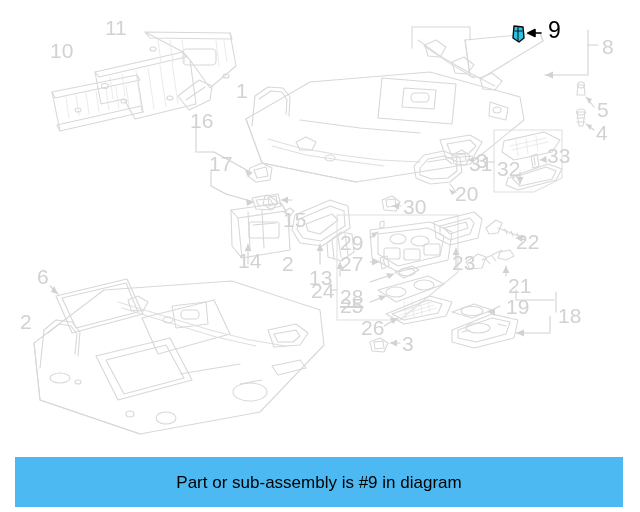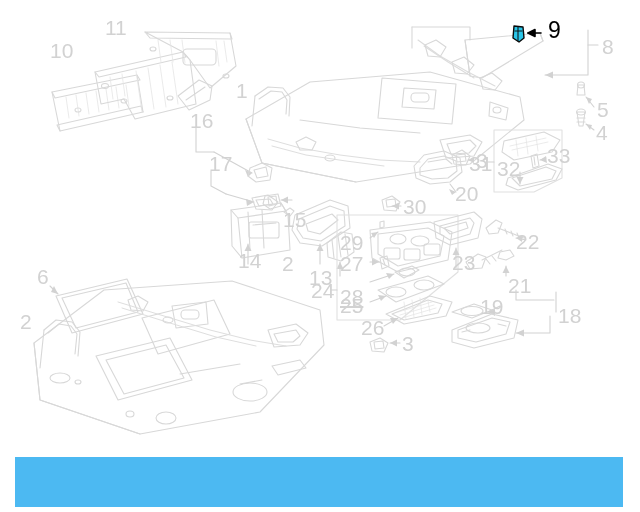--- a/index.html
+++ b/index.html
@@ -452,28 +452,29 @@
   <div class="callout" style="left:340px; top:286px;text-decoration:underline;">28</div>
   <div class="callout" style="left:340px; top:295px;">25</div>
   <div class="callout" style="left:361px; top:317px;">26</div>
   <div class="callout" style="left:402px; top:333px;">3</div>
   <div class="callout" style="left:403px; top:196px;">30</div>
   <div class="callout" style="left:476px; top:150px;">3</div>
   <div class="callout" style="left:455px; top:183px;">20</div>
   <div class="callout" style="left:452px; top:252px;">23</div>
   <div class="callout" style="left:516px; top:231px;">22</div>
   <div class="callout" style="left:508px; top:275px;">21</div>
-  <div class="callout" style="left:480px; top:296px;">19</div>
+  <div class="callout" style="left:506px; top:296px;">19</div>
   <div class="callout" style="left:558px; top:305px;">18</div>
   <div class="callout" style="left:469px; top:153px;">31</div>
   <div class="callout" style="left:497px; top:158px;">32</div>
   <div class="callout" style="left:547px; top:145px;">33</div>
   <div class="callout" style="left:596px; top:122px;">4</div>
   <div class="callout" style="left:597px; top:99px;">5</div>
   <div class="callout" style="left:602px; top:36px;">8</div>
   <div class="callout highlight" style="left:548px; top:19px;">9</div>
   <div class="callout" style="left:37px; top:266px;">6</div>
   <div class="callout" style="left:20px; top:311px;">2</div>
 
   <div id="notice-banner">
+    <div class="nline">Part or sub-assembly is #9 in diagram</div>
   </div>
 
 </div>
 
 </body></html>

